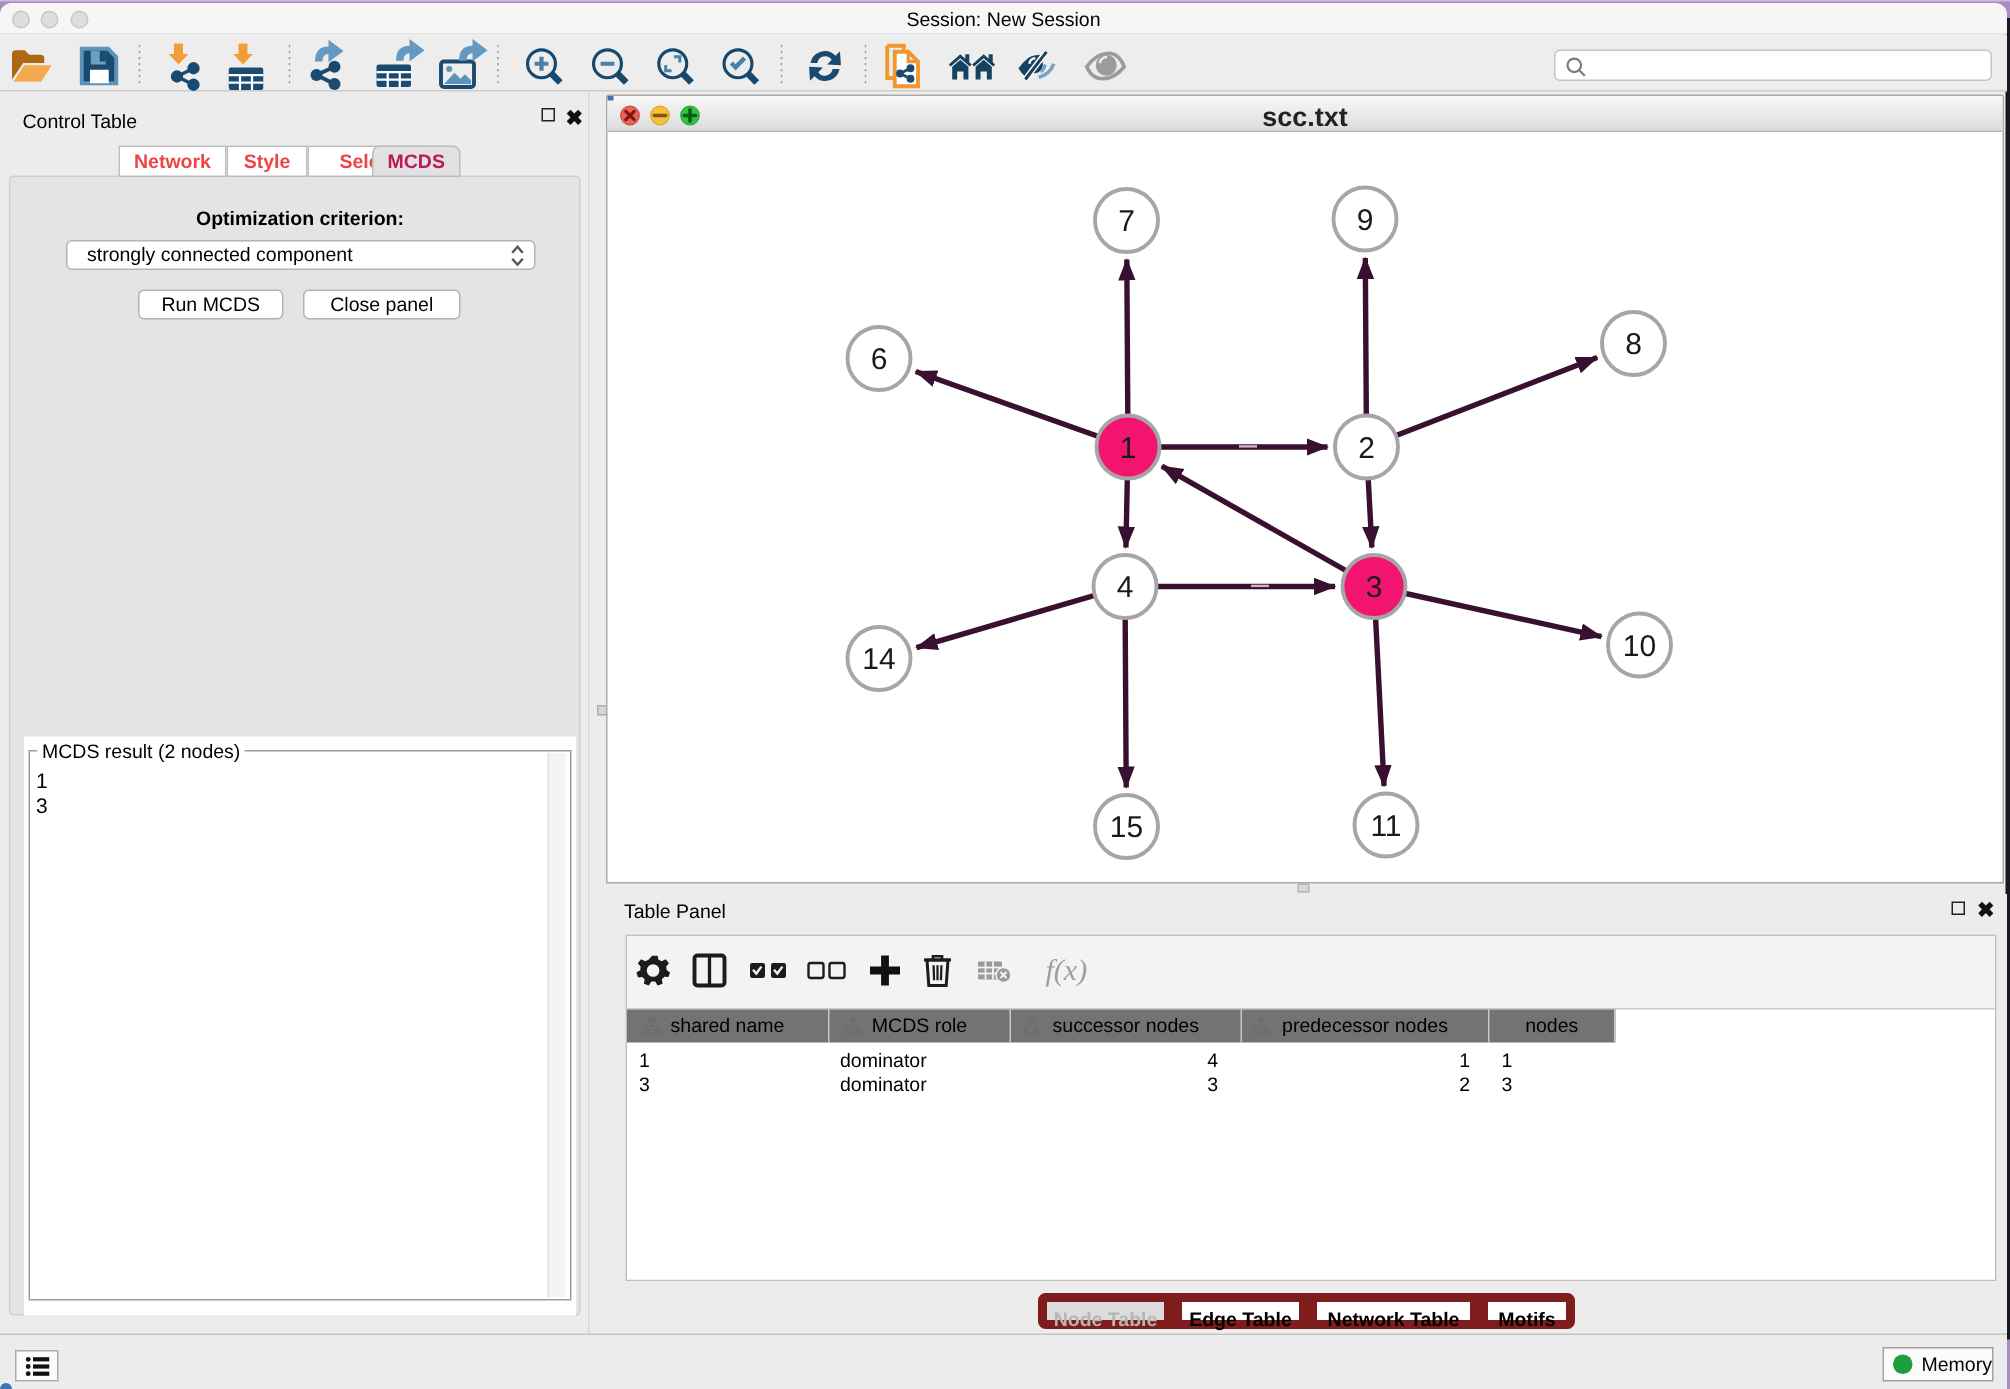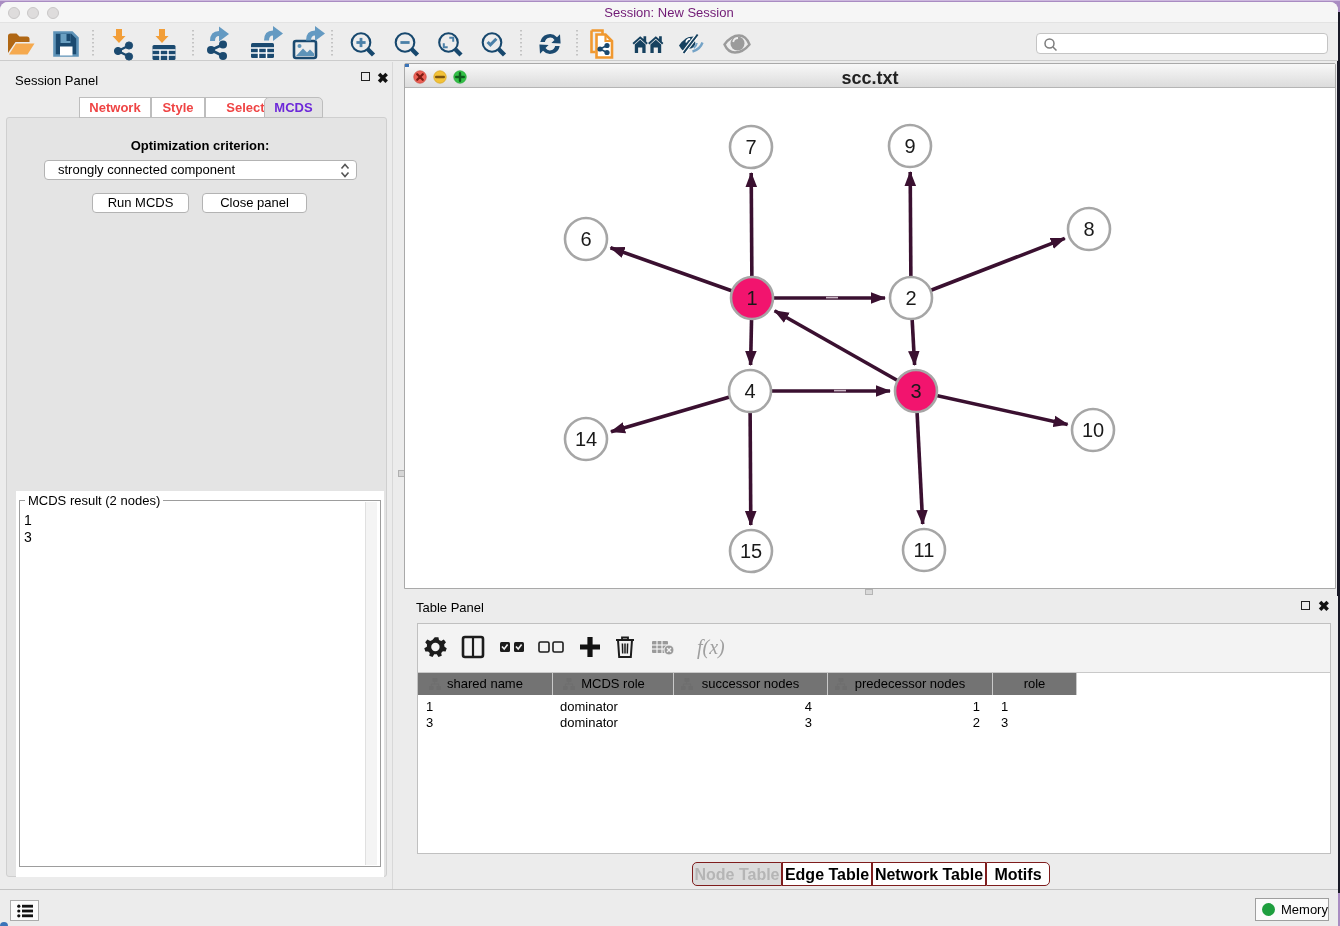--- a/index.html
+++ b/index.html
@@ -5,38 +5,38 @@
 * { margin:0; padding:0; box-sizing:border-box; }
 html,body { width:1340px; height:926px; overflow:hidden; }
 body { background:#a98cc2; font-family:"Liberation Sans", sans-serif; position:relative; }
 .abs { position:absolute; }
 #win { left:0; top:2px; width:1338px; height:924px; background:#ececec;
   border-radius:8px 8px 0 0; overflow:hidden; }
 #rstrip { left:1337px; top:12px; width:3px; height:881px; background:#191926; }
 
 #titlebar { left:0; top:2px; width:1338px; height:21px; background:#f6f6f6; border-bottom:1px solid #e3e3e3; border-radius:8px 8px 0 0;}
 .tl { width:12px; height:12px; border-radius:50%; background:#dedcdc; border:1px solid #c9c7c7; top:5px; }
-#title { width:100%; text-align:center; top:3px; font-size:13px; color:#701a75; }
+#title { width:100%; text-align:center; top:3px; font-size:13px; color:#000000; }
 
 #toolbar { left:0; top:23px; width:1338px; height:38px; background:#ededed; border-bottom:1px solid #cccccc; }
 #search { left:1036px; top:33px; width:292px; height:21px; background:#fff; border:1px solid #c4c4c4; border-radius:4px; }
 
 #statusbar { left:0; top:889px; width:1338px; height:35px; background:#ececec; border-top:1px solid #c4c4c4; }
 .panel-title { font-size:13px; color:#000; }
 .floatbtn { width:9px; height:9px; border:1.5px solid #222; background:transparent; }
 .closex { font-size:14px; font-weight:bold; color:#111; line-height:12px; }
 
 .tab { top:35px; height:21px; background:#fff; border:1px solid #bdbdbd; font-size:13px; font-weight:bold; text-align:center; line-height:20px; color:#ef4444; }
 
 #sccwin { left:404px; top:63px; width:932px; height:526px; background:#fff; border:1px solid #a9a9a9; border-radius:2px 2px 0 0; }
 #scctitle { left:0; top:0; width:930px; height:24px; background:linear-gradient(#f8f8f8,#dcdcdc); border-bottom:1px solid #b5b5b5; }
 
 #tp-box { left:417px; top:623px; width:914px; height:231px; background:#fff; border:1px solid #c0c0c0; }
 .th-cell { top:0; height:22px; background:#737373; border-right:1px solid #c9c9c9; font-size:13px; color:#000; text-align:center; line-height:22px; }
-.btab { top:862px; height:24px; border:1px solid #7f1d1d; background:#fff; font-size:16px; font-weight:bold; text-align:center; line-height:23px; color:#000; }
+.btab { top:862px; height:24px; border:6px solid #7f1d1d; background:#fff; font-size:13px; font-weight:bold; text-align:center; line-height:23px; color:#000; }
 </style>
 </head>
 <body>
 <div class="abs" style="left:0;top:0;width:1340px;height:1px;background:#cdb8de;"></div>
 <div id="win" class="abs"></div>
 <div id="rstrip" class="abs"></div>
 <div id="titlebar" class="abs">
   <div class="tl abs" style="left:8px;"></div>
   <div class="tl abs" style="left:27px;"></div>
   <div class="tl abs" style="left:47px;"></div>
@@ -190,28 +190,28 @@
   </g>
 </svg>
 <div id="search" class="abs">
   <svg class="abs" style="left:6px;top:3px;" width="16" height="16" viewBox="0 0 16 16">
       <circle cx="6.5" cy="6.5" r="4.5" fill="none" stroke="#7c7c7c" stroke-width="1.5"></circle>
       <line x1="10" y1="10" x2="13.5" y2="13.5" stroke="#7c7c7c" stroke-width="1.5"></line>
     </svg>
 </div>
 
 <div id="cp" class="abs" style="left:0;top:62px;width:393px;height:827px;background:#ececec;border-right:1px solid #d8d8d8;">
-  <div class="panel-title abs" style="left:15px;top:11px;">Session Panel</div>
+  <div class="panel-title abs" style="left:15px;top:11px;">Control Table</div>
   <div class="floatbtn abs" style="left:361px;top:10px;"></div>
   <div class="closex abs" style="left:377px;top:10px;">✖</div>
   <div class="abs" style="left:6px;top:55px;width:381px;height:760px;background:#e4e4e4;border:1px solid #cfcfcf;border-radius:3px;"></div>
   <div class="tab abs" style="left:79px;width:72px;">Network</div>
   <div class="tab abs" style="left:151px;width:54px;">Style</div>
   <div class="tab abs" style="left:205px;width:81px;">Select</div>
-  <div class="tab abs" style="left:264px;width:59px;background:#e2e2e2;color:#6d28d9;border-radius:5px 5px 0 0;">MCDS</div>
+  <div class="tab abs" style="left:248px;width:59px;background:#e2e2e2;color:#be185d;border-radius:5px 5px 0 0;">MCDS</div>
   <div class="abs" style="left:0px;top:76px;width:400px;font-size:13px;text-align:center;"><span style="margin-left:0px;font-weight:bold;">Optimization criterion:</span></div>
   <div class="abs" style="left:44px;top:98px;width:313px;height:20px;background:#fff;border:1px solid #b3b3b3;border-radius:4px;font-size:13px;line-height:18px;padding-left:13px;">strongly connected component
     <svg class="abs" style="right:6px;top:2px;" width="10" height="15" viewBox="0 0 10 15">
         <path d="M1.5 5.5 L5 1.5 L8.5 5.5" fill="none" stroke="#555" stroke-width="1.6"></path>
         <path d="M1.5 9.5 L5 13.5 L8.5 9.5" fill="none" stroke="#555" stroke-width="1.6"></path>
       </svg>
   </div>
   <div class="abs" style="left:92px;top:131px;width:97px;height:20px;background:#fff;border:1px solid #b3b3b3;border-radius:4px;font-size:13px;text-align:center;line-height:18px;">Run MCDS</div>
   <div class="abs" style="left:202px;top:131px;width:105px;height:20px;background:#fff;border:1px solid #b3b3b3;border-radius:4px;font-size:13px;text-align:center;line-height:18px;">Close panel</div>
 
@@ -353,21 +353,21 @@
   </g>
 
   <text x="279" y="29.5" font-family="Liberation Serif, serif" font-style="italic" font-size="20" fill="#9f9f9f">f(x)</text>
 </svg>
 </div>
 <div id="tp-table" class="abs" style="left:418px;top:672px;width:912px;height:181px;background:#fff;border-top:1px solid #c9c9c9;">
   <div class="th-cell abs" style="left:0;width:135px;">shared name</div>
   <div class="th-cell abs" style="left:135px;width:121px;">MCDS role</div>
   <div class="th-cell abs" style="left:256px;width:154px;">successor nodes</div>
   <div class="th-cell abs" style="left:410px;width:165px;">predecessor nodes</div>
-  <div class="th-cell abs" style="left:575px;width:84px;">role</div>
+  <div class="th-cell abs" style="left:575px;width:84px;">nodes</div>
   <svg class="abs" style="left:0;top:0;" width="912" height="22" viewBox="0 0 912 22">
     <g id="hicons" fill="#6e6e6e">
       <g transform="translate(11,5)">
           <rect x="3.5" y="0" width="5" height="4" rx="0.8"></rect>
           <rect x="0" y="8" width="4.6" height="4" rx="0.8"></rect>
           <rect x="7.4" y="8" width="4.6" height="4" rx="0.8"></rect>
           <path d="M5.7 4 L5.7 6 L2.3 6 L2.3 8 M5.7 6 L9.7 6 L9.7 8" stroke="#6e6e6e" stroke-width="1" fill="none"></path>
         </g>
       <g transform="translate(145,5)">
           <rect x="3.5" y="0" width="5" height="4" rx="0.8"></rect>

